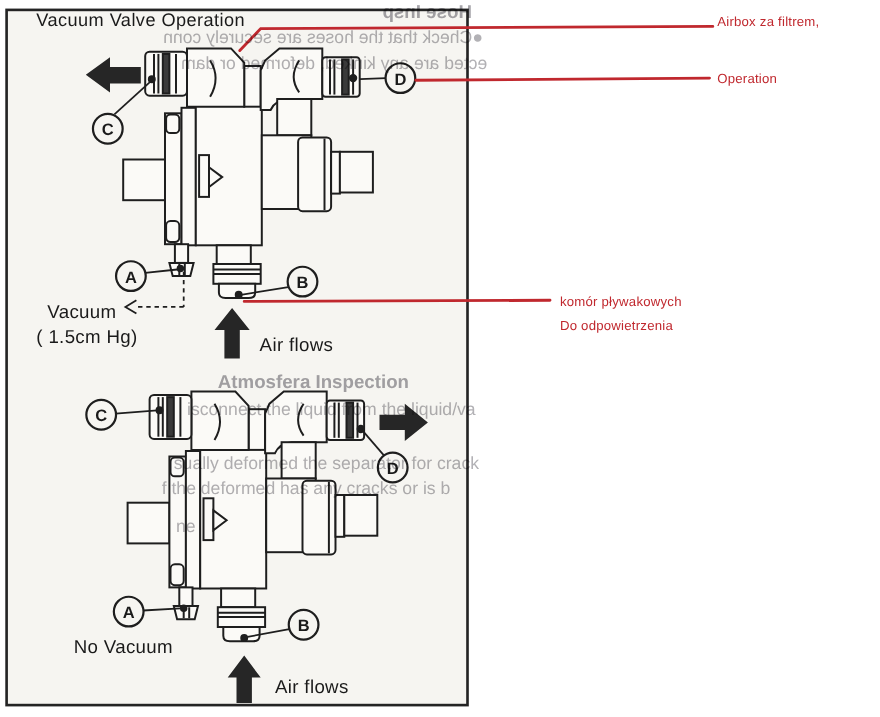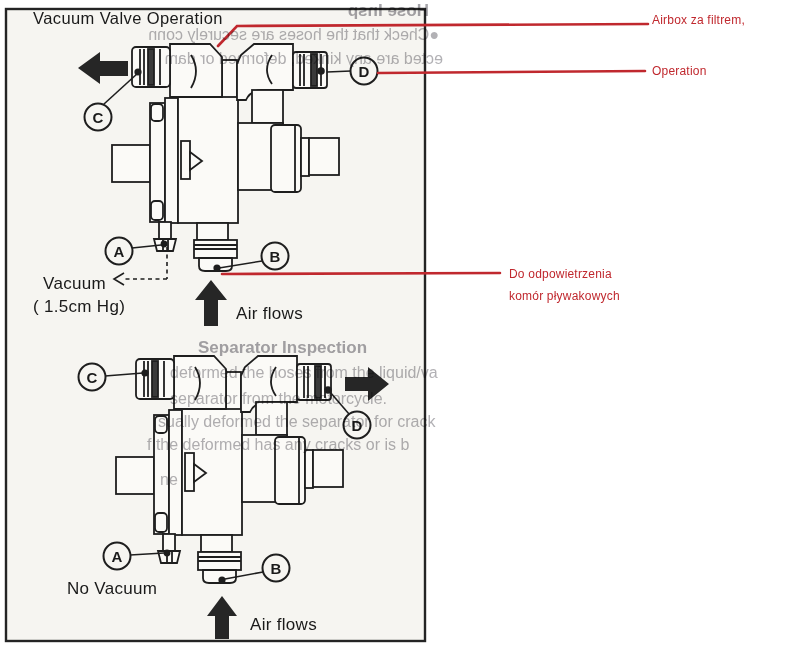--- a/index.html
+++ b/index.html
@@ -168,28 +168,27 @@
     <line class="red-stroke" x1="222" y1="274" x2="500" y2="273"></line>
   </svg>
 
   <div class="ghost ghost-top">
     <span class="g-bold" style="left:-4px;top:1px">Hose Insp</span>
     <span style="left:-14px;top:26px">●Check that the hoses are securely conn</span>
     <span style="left:-18px;top:50px">ected are any kinked, deformed or dam</span>
   </div>
 
   <div class="ghost" style="left:0;top:0;width:435px;height:480px">
-    <span class="g-bold" style="left:198px;top:338px">Separator Inspection</span>
-    <span style="left:170px;top:364px">deformed the hoses from the liquid/va</span>
-    <span style="left:170px;top:390px">separator from the motorcycle.</span>
+    <span class="g-bold" style="left:198px;top:338px">Atmosfera Inspection</span>
+    <span style="left:170px;top:364px">isconnect the liquid from the liquid/va</span>
     <span style="left:158px;top:413px">sually deformed the separator for crack</span>
     <span style="left:147px;top:436px">f the deformed has any cracks or is b</span>
     <span style="left:160px;top:471px">ne</span>
   </div>
 
   <div class="red-label" style="left:652px;top:9px">Airbox za filtrem,</div>
   <div class="red-label" style="left:652px;top:60px">Operation</div>
   <div class="red-label" style="left:509px;top:263px">
+    <div>komór pływakowych</div>
     <div>Do odpowietrzenia</div>
-    <div>komór pływakowych</div>
   </div>
 
 </div>
 
 </body></html>

